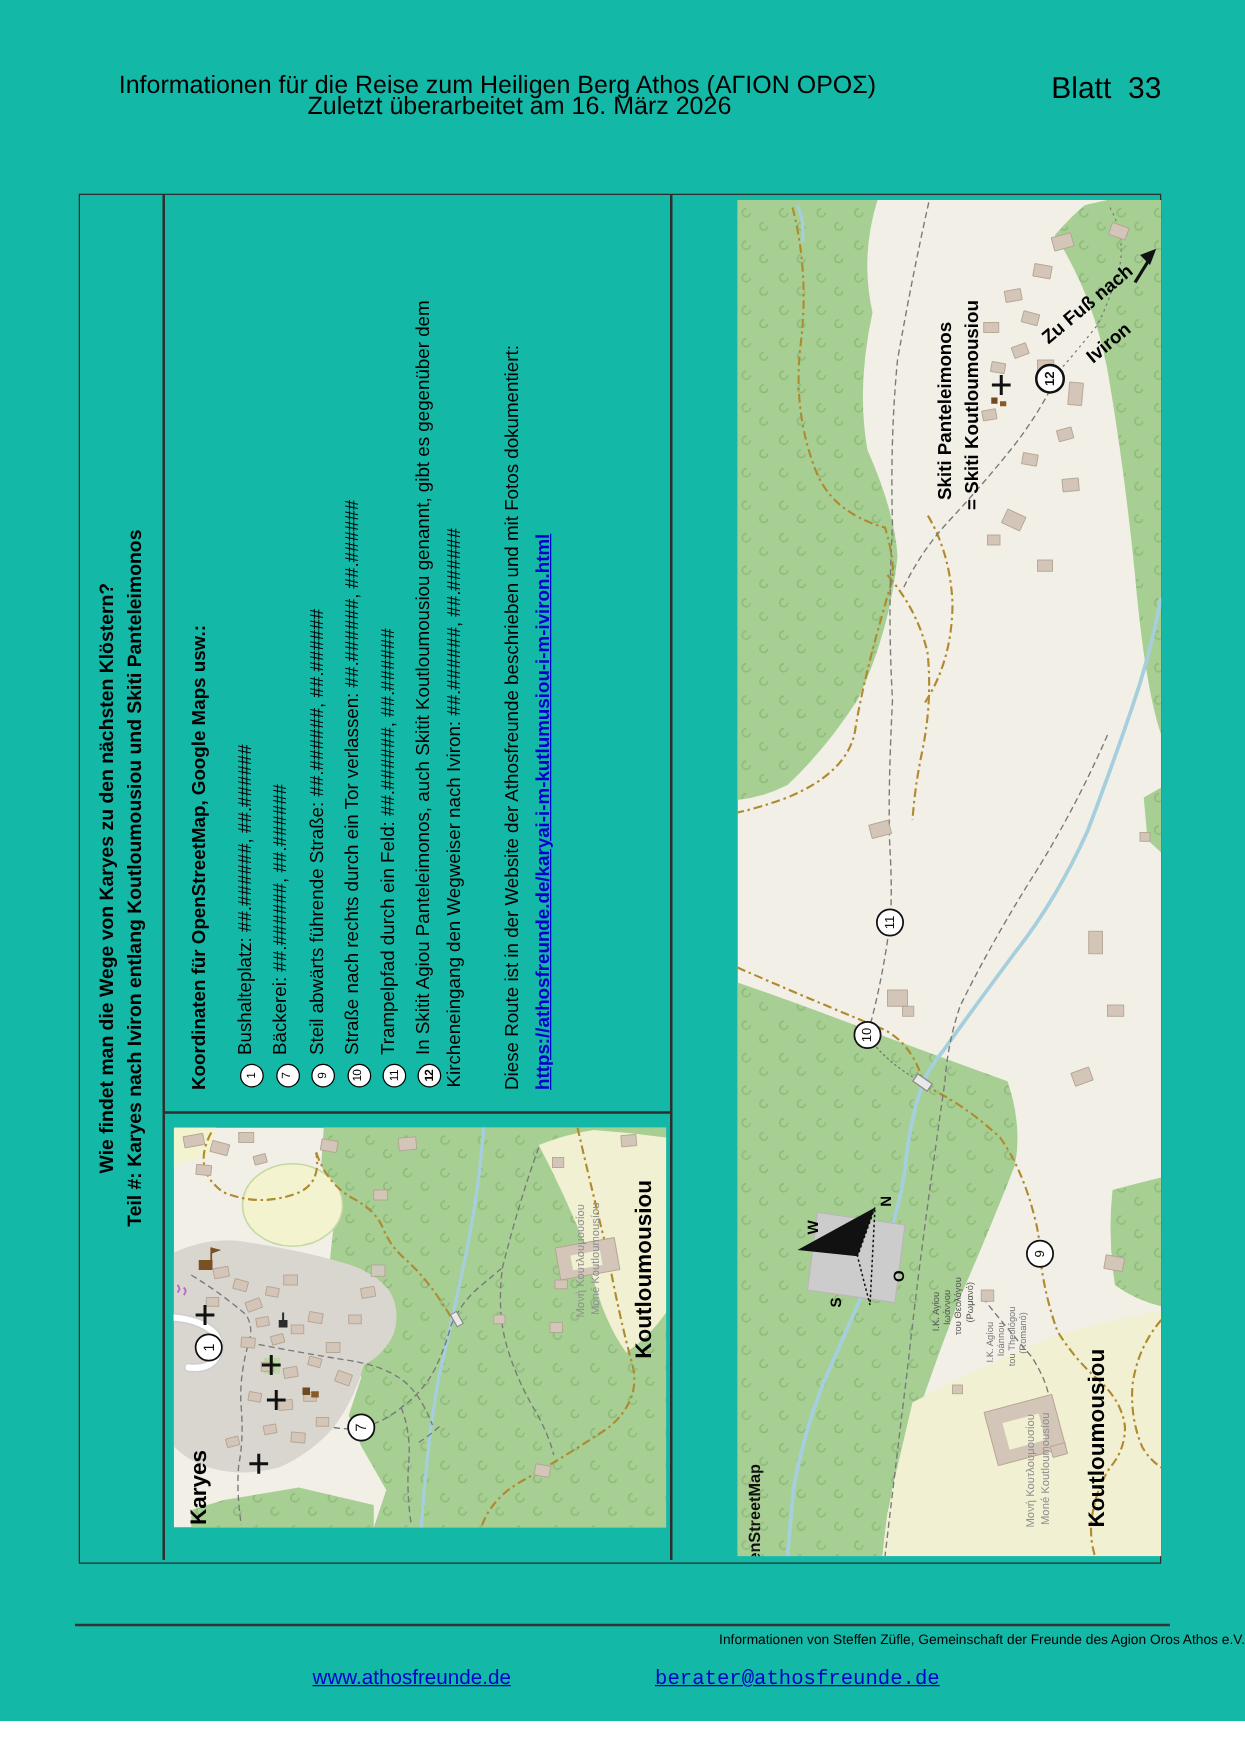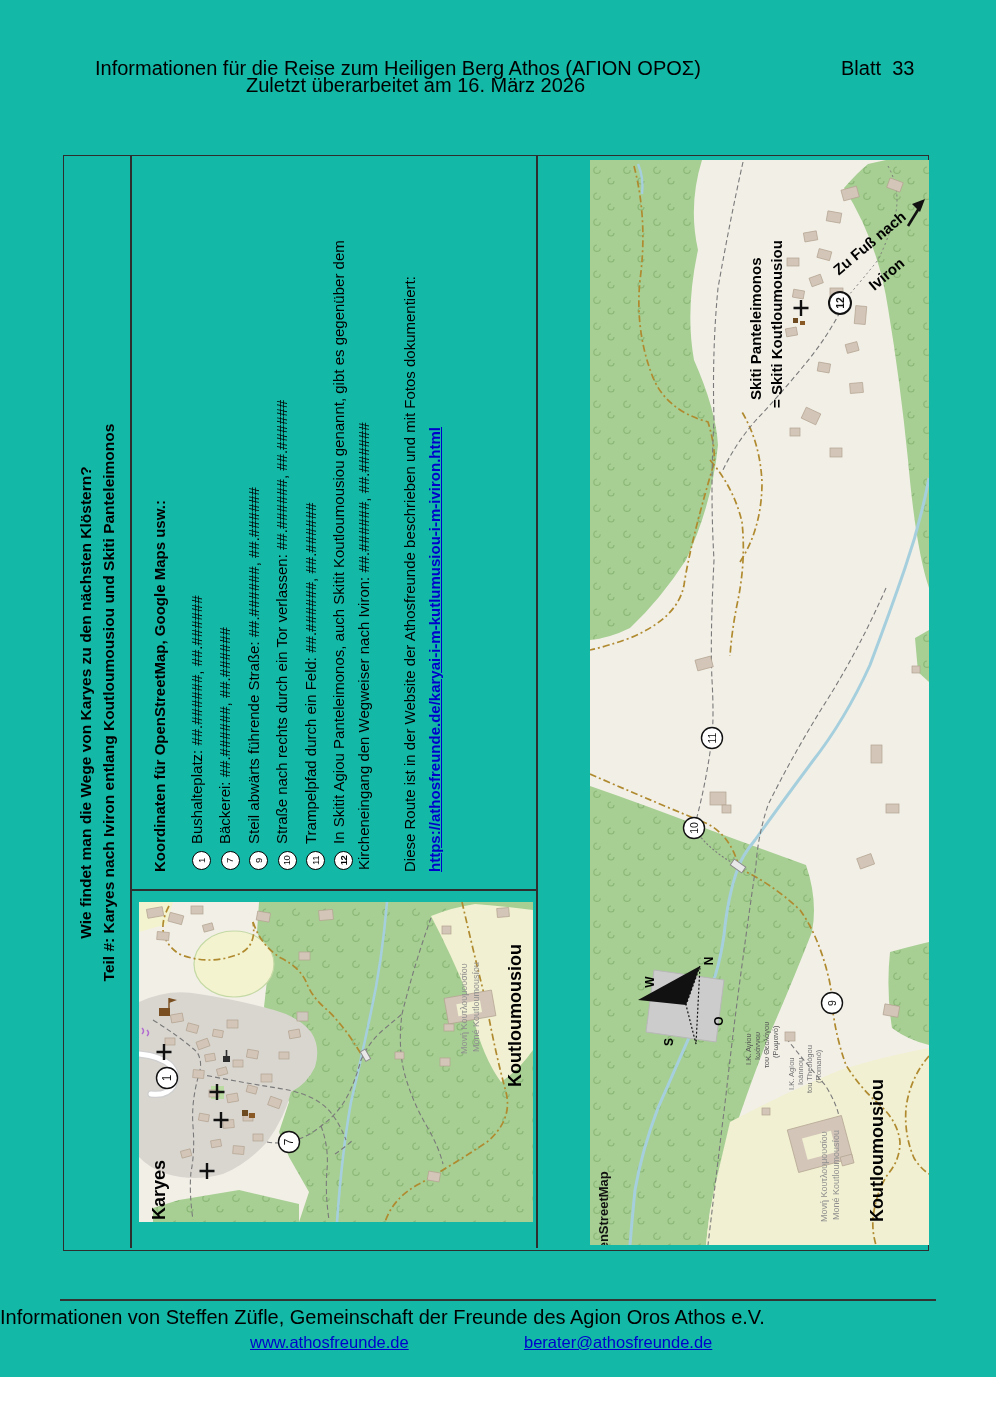--- a/index.html
+++ b/index.html
@@ -1,35 +1,35 @@
 <!DOCTYPE html>
 <html><head>
 <meta charset="utf-8">
 <style>
   html,body{margin:0;padding:0;background:#fff;}
   body{font-family:"Liberation Sans",sans-serif;color:#000;}
   .page{position:relative;width:996px;height:1377px;background:#14b8a6;overflow:hidden;}
   .abs{position:absolute;}
   .hdr1{font-size:20px;}
-  .hdr-sheet{font-size:20px;white-space:pre;}
+  .hdr-sheet{font-size:24px;white-space:pre;}
   .frame{border:1.5px solid #2e2e2e;}
   .vline{position:absolute;width:1.5px;background:#2e2e2e;}
   .hline{position:absolute;height:1.5px;background:#2e2e2e;}
   .rot{position:absolute;transform:rotate(-90deg) translateX(-100%);transform-origin:top left;}
   .titlecell{display:flex;flex-direction:column;align-items:center;justify-content:center;text-align:center;}
   .titlecell div{font-weight:bold;font-size:15.5px;line-height:1.5;}
   .textcell{padding:14px 10px 0 14px;box-sizing:border-box;}
   .coords-h{font-weight:bold;font-size:15px;margin:4px 0 18px 0;}
   .item{font-size:15px;line-height:1.45;margin:3px 0;padding-left:2px;max-width:640px;}
   .cnum{display:inline-flex;align-items:center;justify-content:center;width:17px;height:17px;border:1.4px solid #000;border-radius:50%;font-size:9.5px;letter-spacing:-0.5px;vertical-align:-3px;margin-right:7px;background:#fff;}
   .cnum.b{border-width:1.9px;font-weight:bold;}
   .note{font-size:15px;margin-top:26px;max-width:700px;}
   .url{font-size:15px;font-weight:bold;margin-top:8px;}
   .url a{color:#0000cc;text-decoration:underline;cursor:pointer;}
-  .ftr-info{font-size:20px;text-align:left;width:100%;}
+  .ftr-info{font-size:11px;text-align:right;width:100%;}
   .ftr-link{font-size:16.5px;color:#0000cc;text-decoration:underline;cursor:pointer;}
   svg text{font-family:"Liberation Sans",sans-serif;}
 </style>
 </head>
 <body>
 
 <div class="page">
 
   <div class="abs hdr1" style="left:95px;top:57px;">Informationen für die Reise zum Heiligen Berg Athos (ΑΓΙΟΝ ΟΡΟΣ)</div>
   <div class="abs hdr-sheet" style="left:841px;top:57px;">Blatt  33</div>
@@ -291,15 +291,15 @@
     </g>
     <g>
       <circle cx="250" cy="143" r="11" fill="#fff" stroke="#111" stroke-width="2"></circle>
       <text transform="rotate(-90 250 143)" x="250" y="143" font-size="10.5" font-weight="bold" text-anchor="middle" dominant-baseline="central" fill="#111">12</text>
     </g>
   </svg>
 
   <div class="hline" style="left:60px;top:1299px;width:876px;background:#333;"></div>
   <div class="abs ftr-info" style="left:0;top:1306px;">Informationen von Steffen Züfle, Gemeinschaft der Freunde des Agion Oros Athos e.V.</div>
   <a class="abs ftr-link" style="left:250px;top:1333px;">www.athosfreunde.de</a>
-  <a class="abs ftr-link" style="left:524px;top:1333px;">berater@athosfreunde.de</a>
+  <a class="abs ftr-link" style="left:524px;top:1333px;font-family:Liberation Mono, monospace;">berater@athosfreunde.de</a>
 
 </div>
 
 </body></html>

